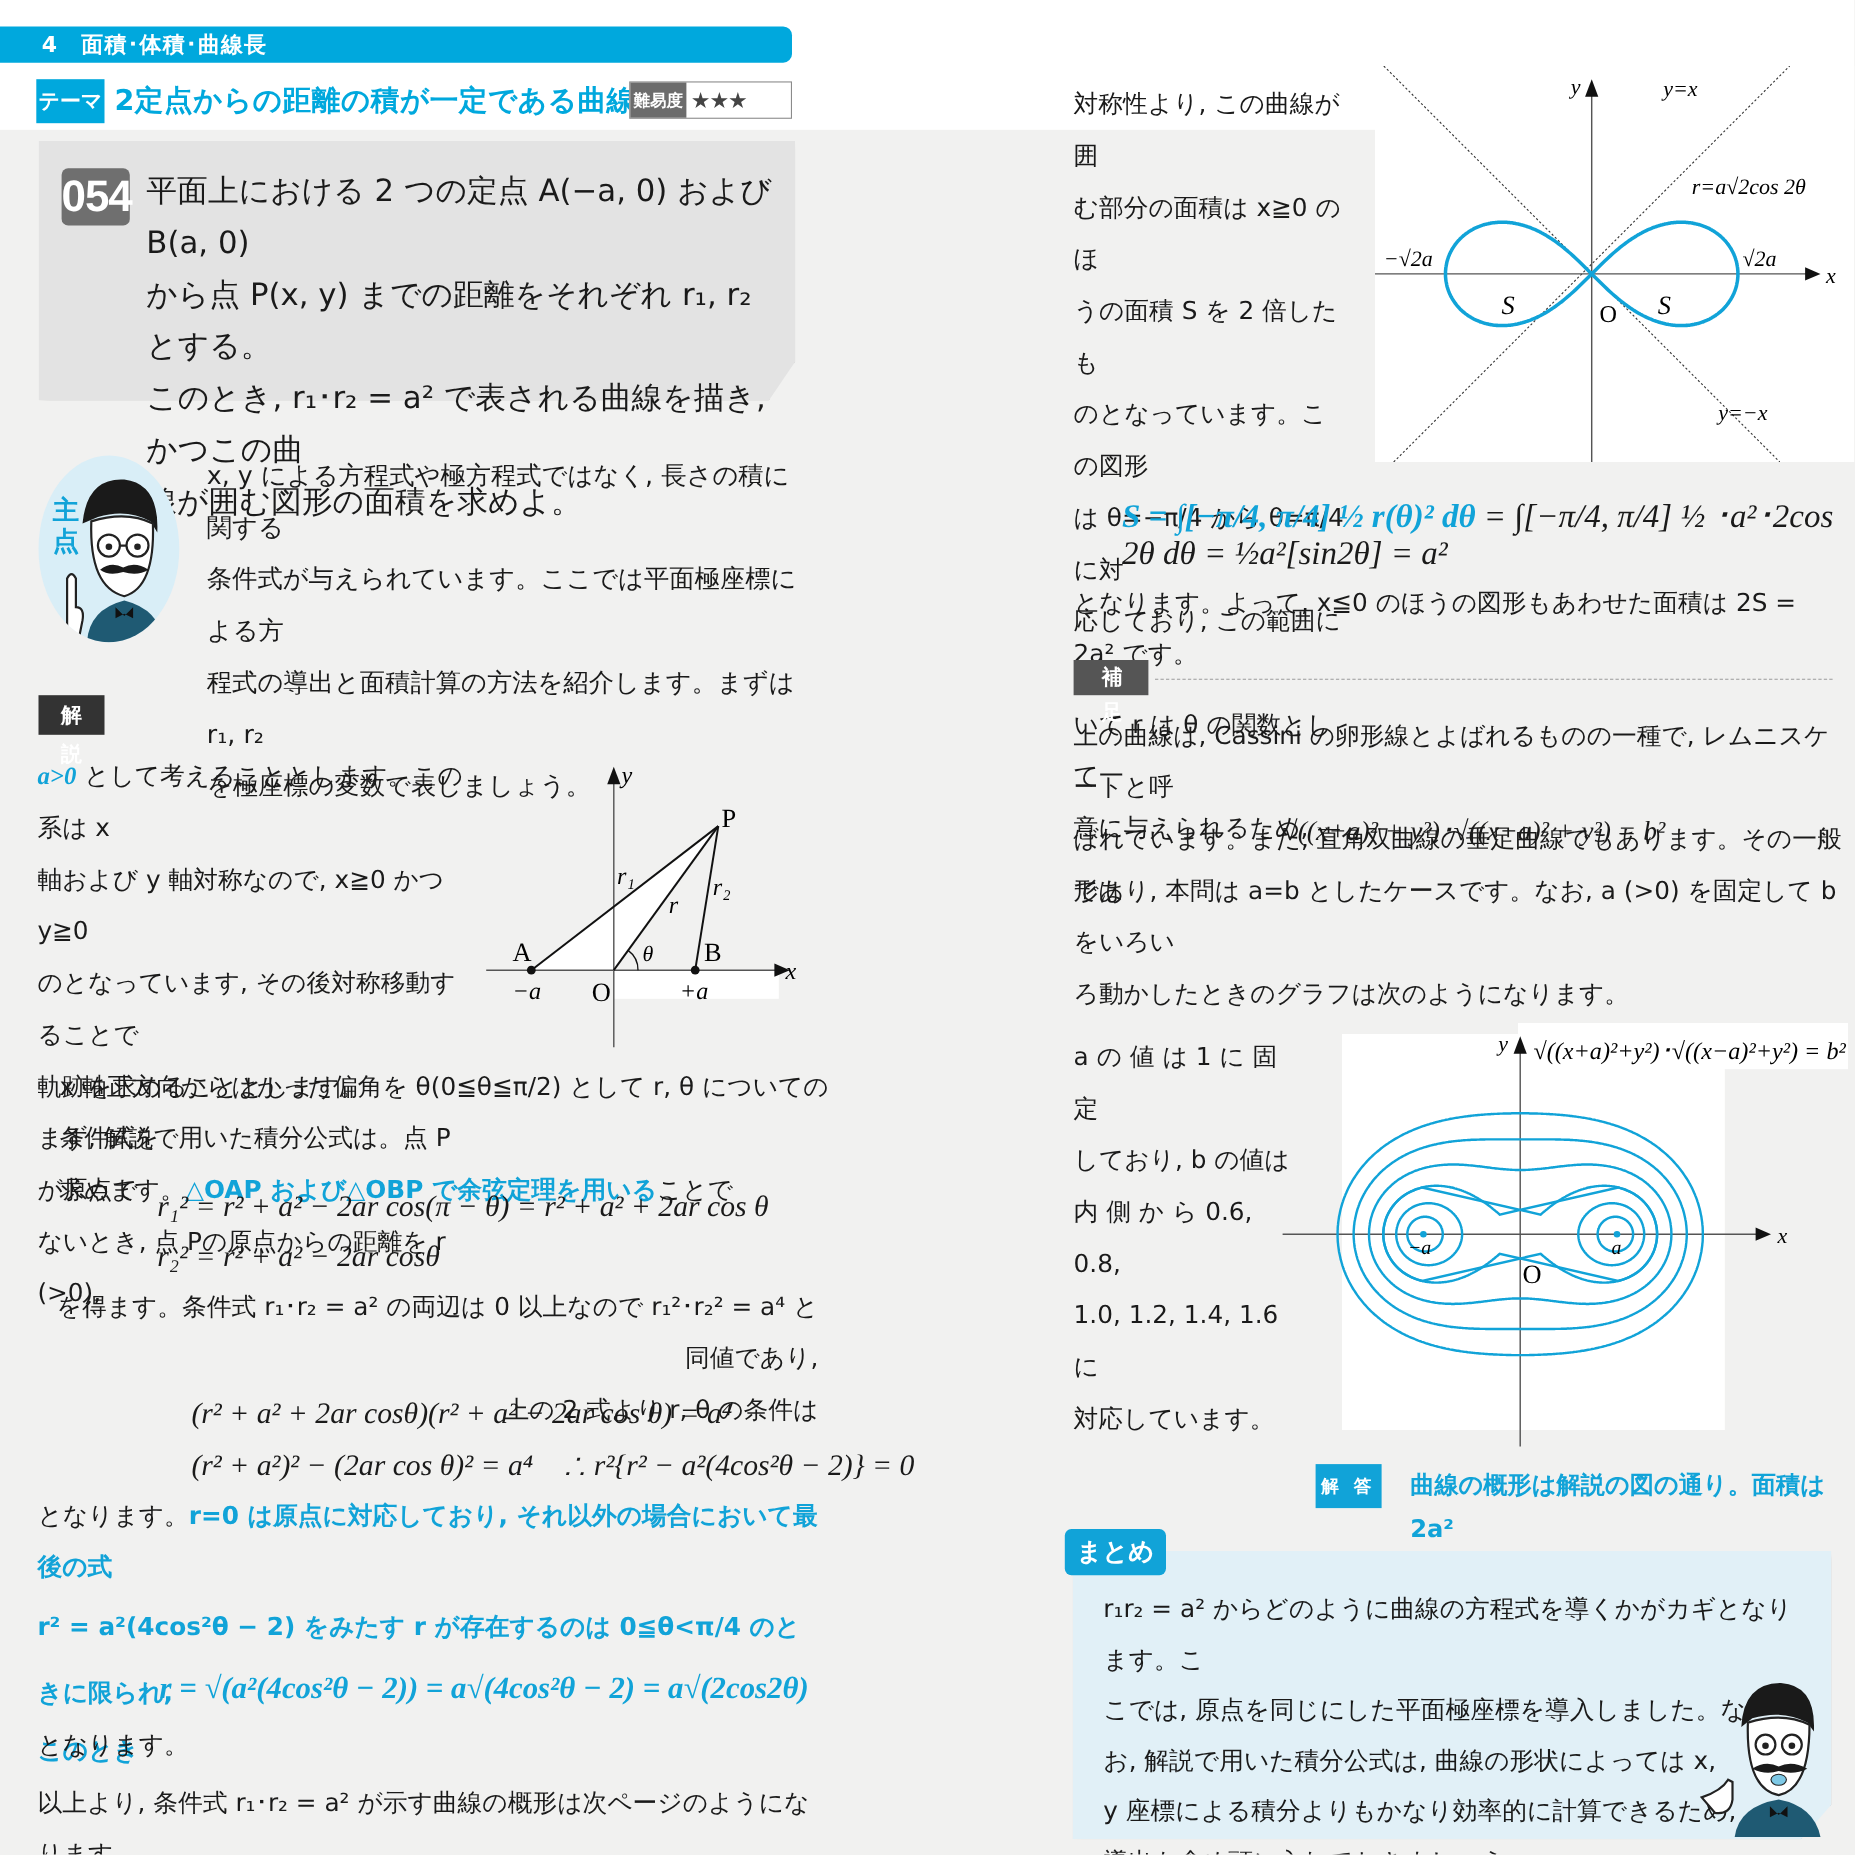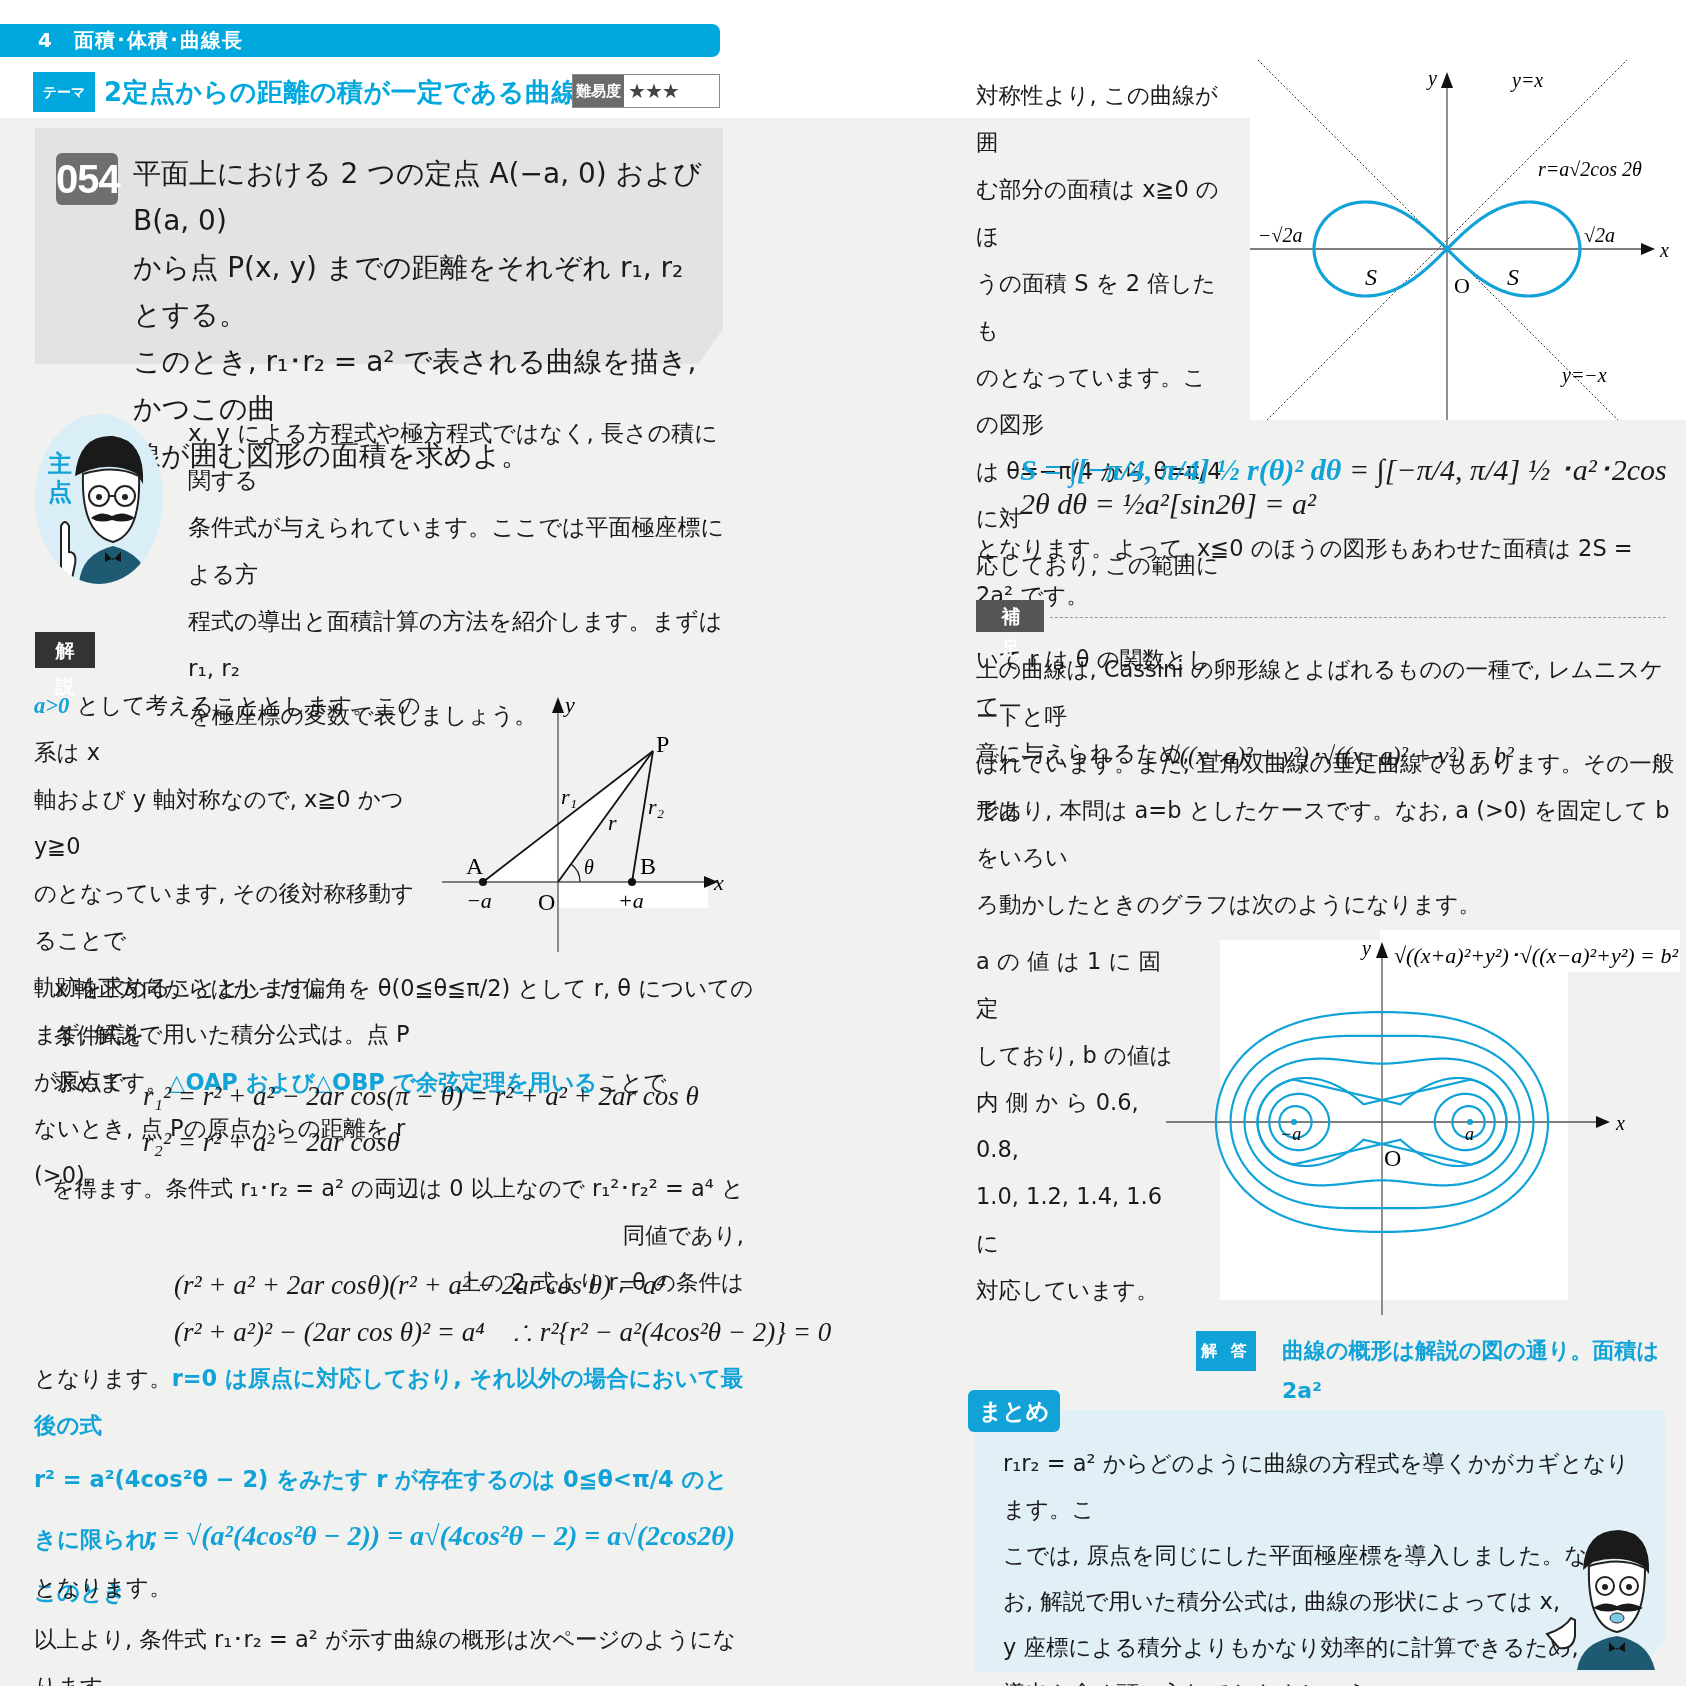--- a/index.html
+++ b/index.html
@@ -18,21 +18,21 @@
 
   
   .chapter-bar {
     left: 0; top: 24px; width: 720px; height: 33px;
     background: #00a8dd; border-radius: 0 8px 8px 0;
     color: #fff; font-size: 20px; font-weight: bold;
     padding-left: 38px; line-height: 33px; letter-spacing: 1px;
   }
   .theme-tag {
     left: 33px; top: 72px; height: 40px; width: 62px;
-    background: #00a8dd; color: #fff; font-weight: bold; font-size: 14px;
+    background: #00a8dd; color: #fff; font-weight: bold; font-size: 19px;
     line-height: 40px; text-align: center;
   }
   .theme-title {
     left: 104px; top: 72px; height: 40px; line-height: 40px;
     color: #00a8dd; font-size: 26px; font-weight: bold; letter-spacing: 0.5px;
   }
   .difficulty {
     left: 572px; top: 74px; width: 148px; height: 34px;
     border: 1px solid #8b8b8b; background: #fff; display: flex;
   }

